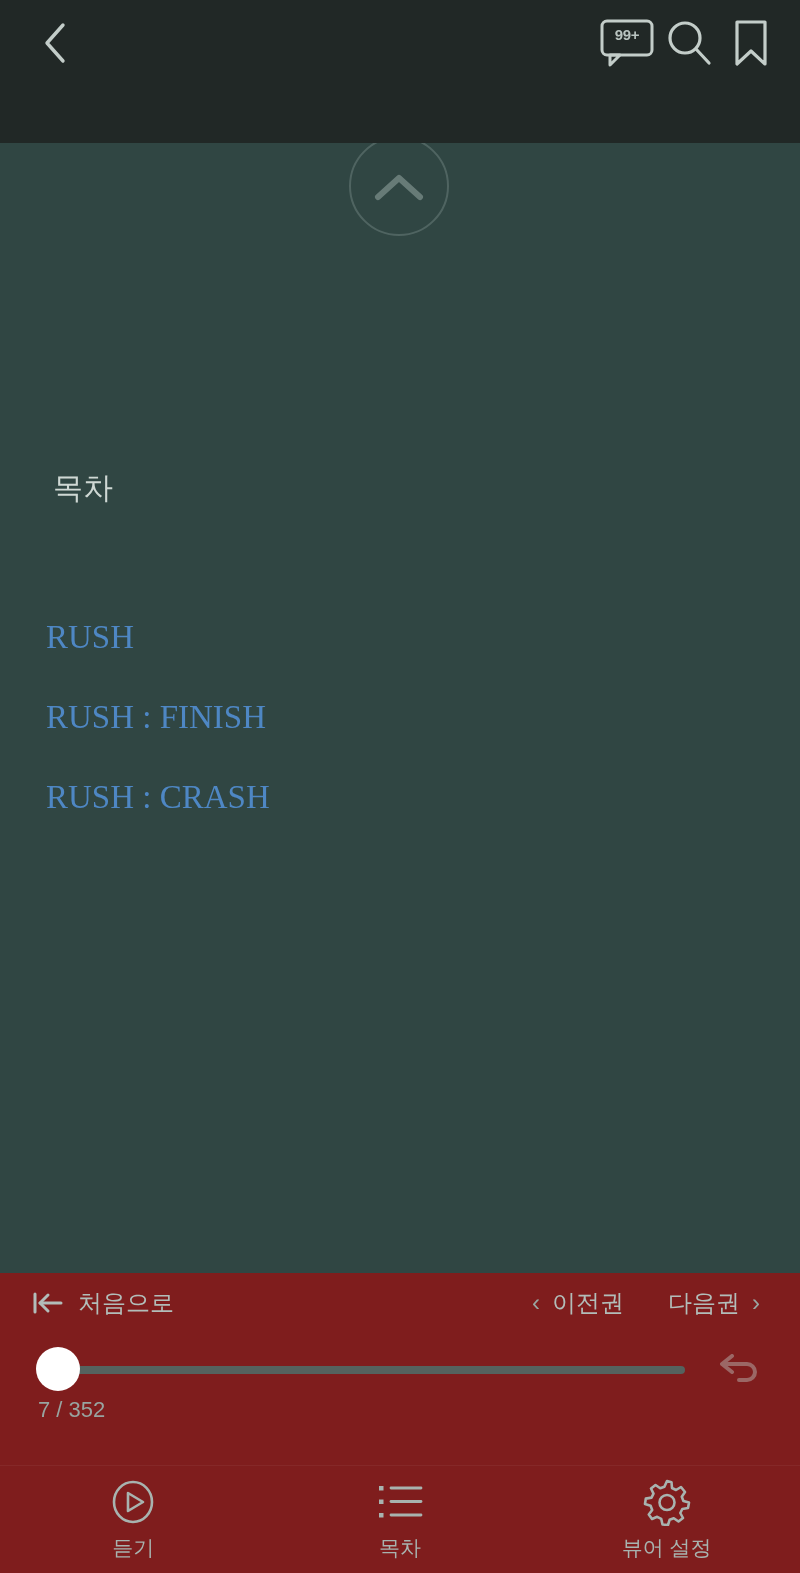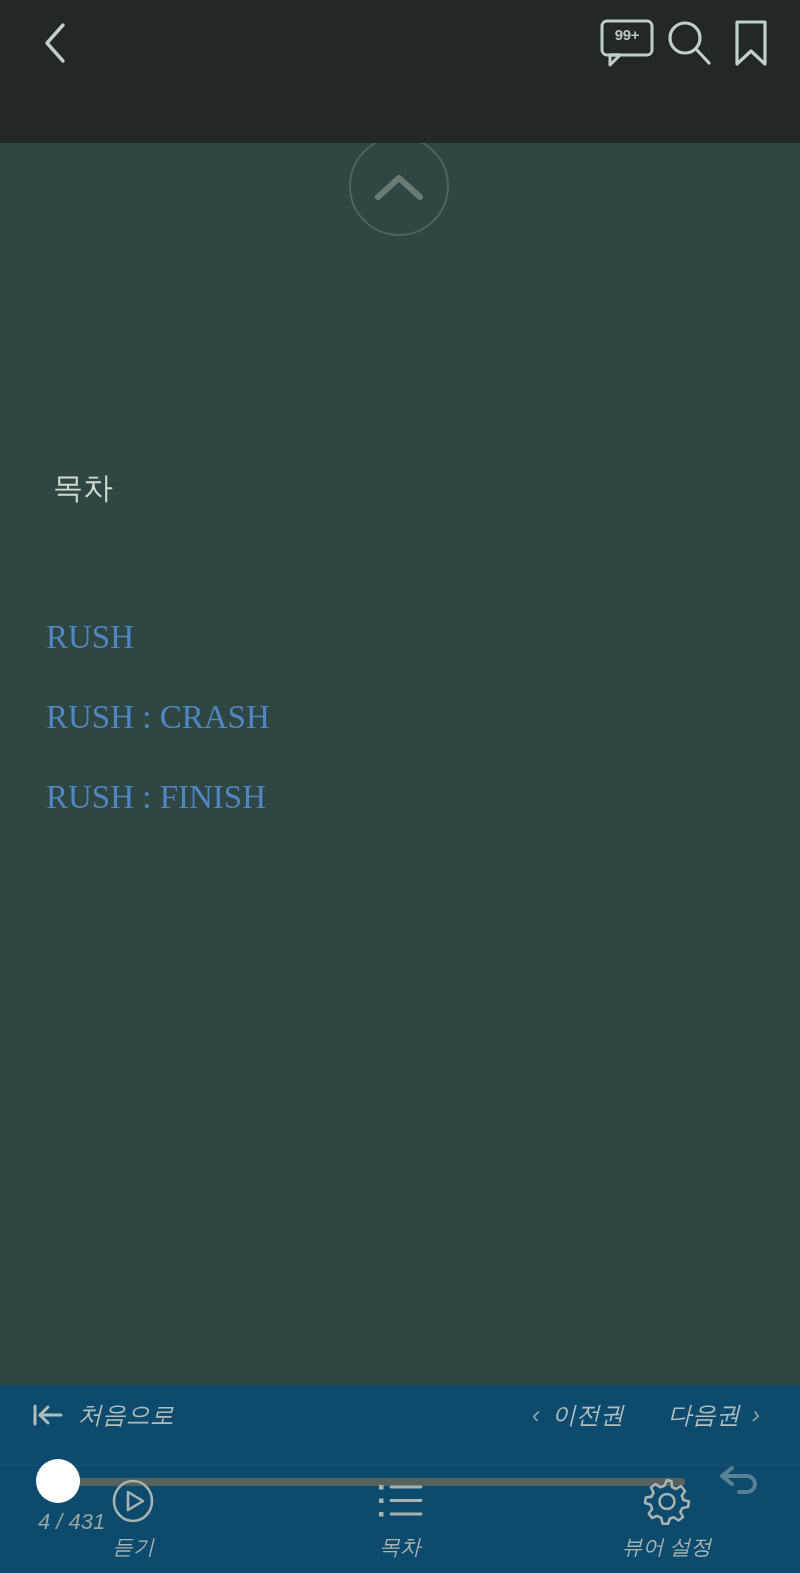--- a/index.html
+++ b/index.html
@@ -133,24 +133,23 @@
     margin-bottom: 47px;
     white-space: nowrap;
     text-decoration: none;
   }
 
   
   .bottombar {
     position: absolute;
     bottom: 0; left: 0;
     width: 800px;
-    height: 188px;
-    background: #0c4a6e;
+    height: 300px;
+    background: #7f1d1d;
     z-index: 30;
-    font-style: italic;
   }
 
   .nav-row {
     position: absolute;
     top: 0; left: 0;
     width: 800px;
     height: 58px;
   }
 
   .to-start {
@@ -235,21 +234,20 @@
     color: #98a4a0;
   }
 
   
   .toolbar {
     position: absolute;
     bottom: 0; left: 0;
     width: 800px;
     height: 108px;
     display: flex;
-    align-items: center;
     border-top: 1px solid rgba(255,255,255,0.05);
   }
 
   .tool {
     flex: 1;
     height: 108px;
     display: flex;
     flex-direction: column;
     align-items: center;
     justify-content: center;
@@ -274,22 +272,22 @@
 </head>
 <body>
 
 <div class="phone">
 
   <div class="content">
     <div class="toc-heading">목차</div>
 
     <div class="toc-list">
       <a class="toc-link">RUSH</a>
+      <a class="toc-link">RUSH : FINISH</a>
       <a class="toc-link">RUSH : CRASH</a>
-      <a class="toc-link">RUSH : FINISH</a>
     </div>
   </div>
 
   <div class="scroll-up">
     <span>
       <svg width="52" height="30" viewBox="0 0 52 30">
         <polyline points="5,25 26,6 47,25" fill="none" stroke="rgba(170,188,183,0.45)" stroke-width="6" stroke-linecap="round" stroke-linejoin="round"></polyline>
       </svg>
     </span>
   </div>
@@ -372,21 +370,21 @@
       <div class="undo-btn">
         <span>
           <svg width="42" height="36" viewBox="0 0 42 36">
             <path d="M8 13 L30 13 A8 8 0 0 1 30 29 L22 29" fill="none" stroke="#c3cdc9" stroke-width="4" stroke-linecap="round" stroke-linejoin="round"></path>
             <polyline points="15,5 5,13 15,21" fill="none" stroke="#c3cdc9" stroke-width="4" stroke-linecap="round" stroke-linejoin="round"></polyline>
           </svg>
         </span>
       </div>
     </div>
 
-    <div class="page-indicator">4 / 431</div>
+    <div class="page-indicator">7 / 352</div>
 
     <div class="toolbar">
 
       <div class="tool">
         <span class="tool-icon">
           <svg width="46" height="46" viewBox="0 0 46 46">
             <ellipse cx="23" cy="23" rx="19" ry="20" fill="none" stroke="#a8b3af" stroke-width="2.6"></ellipse>
             <polygon points="18,14 33,23 18,32" fill="none" stroke="#a8b3af" stroke-width="2.6" stroke-linejoin="round"></polygon>
           </svg>
         </span>

